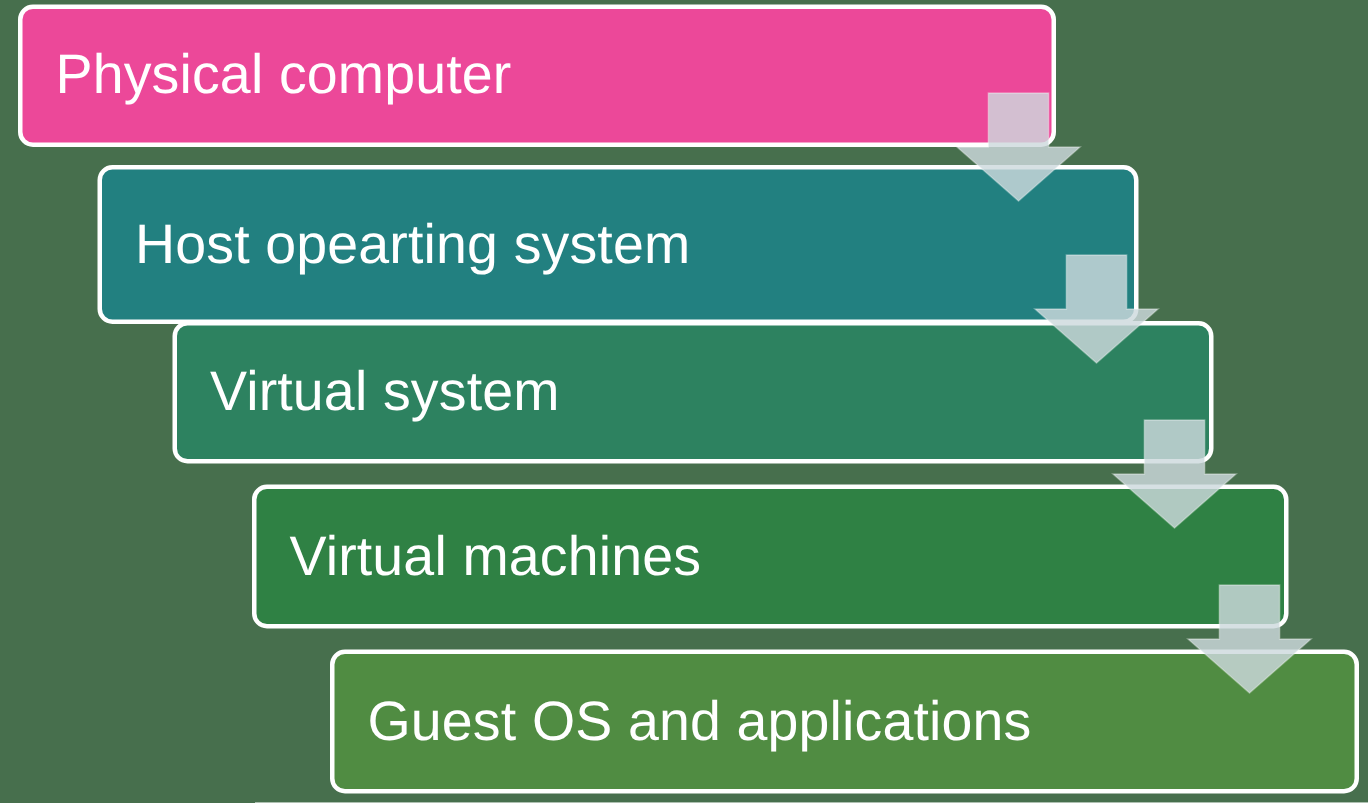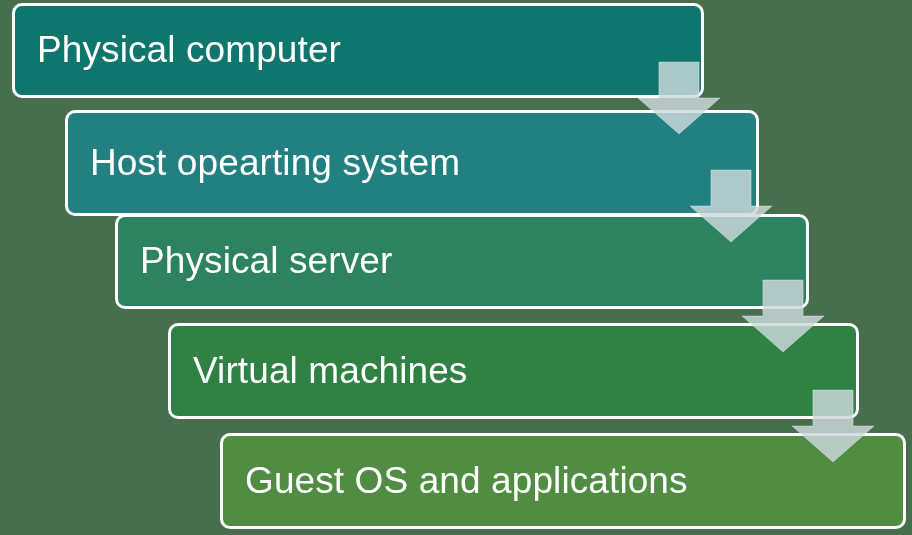--- a/index.html
+++ b/index.html
@@ -42,28 +42,28 @@
   .arrow svg {
     display: block;
     overflow: visible;
   }
 </style>
 </head>
 <body>
 
 <div id="canvas">
 
-  <div class="layer-box" style="left: 12px; top: 3px; width: 692px; height: 95px; background: #0f766e;">
+  <div class="layer-box" style="left: 12px; top: 3px; width: 692px; height: 95px; background: #ec4899;">
     <span class="layer-label">Physical computer</span>
   </div>
   <div class="layer-box" style="left: 65px; top: 110px; width: 694px; height: 106px; background: rgb(34, 128, 128);">
     <span class="layer-label">Host opearting system</span>
   </div>
   <div class="layer-box" style="left: 115px; top: 214px; width: 694px; height: 95px; background: rgb(45, 130, 96);">
-    <span class="layer-label">Physical server</span>
+    <span class="layer-label">Virtual system</span>
   </div>
   <div class="layer-box" style="left: 220px; top: 433px; width: 686px; height: 96px; background: rgb(80, 140, 66);">
     <span class="layer-label">Guest OS and applications</span>
   </div>
   <div class="layer-box" style="left: 168px; top: 323px; width: 691px; height: 96px; background: rgb(47, 129, 68);">
     <span class="layer-label">Virtual machines</span>
   </div>
 
   <div class="arrow" style="left: 638px; top: 62px; width: 82px; height: 72px;">
       <svg width="82" height="72" viewBox="0 0 82 72">

